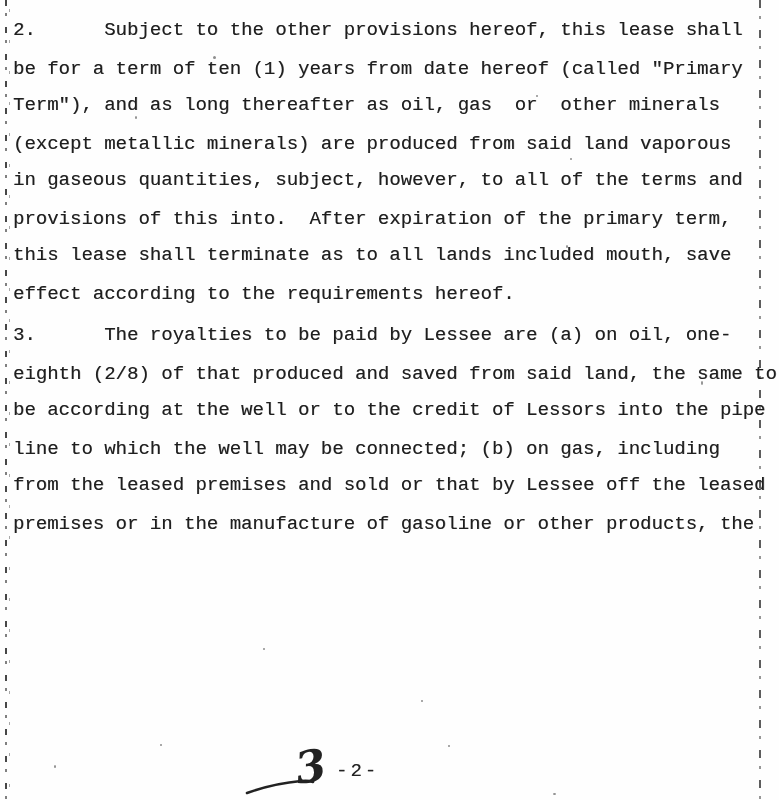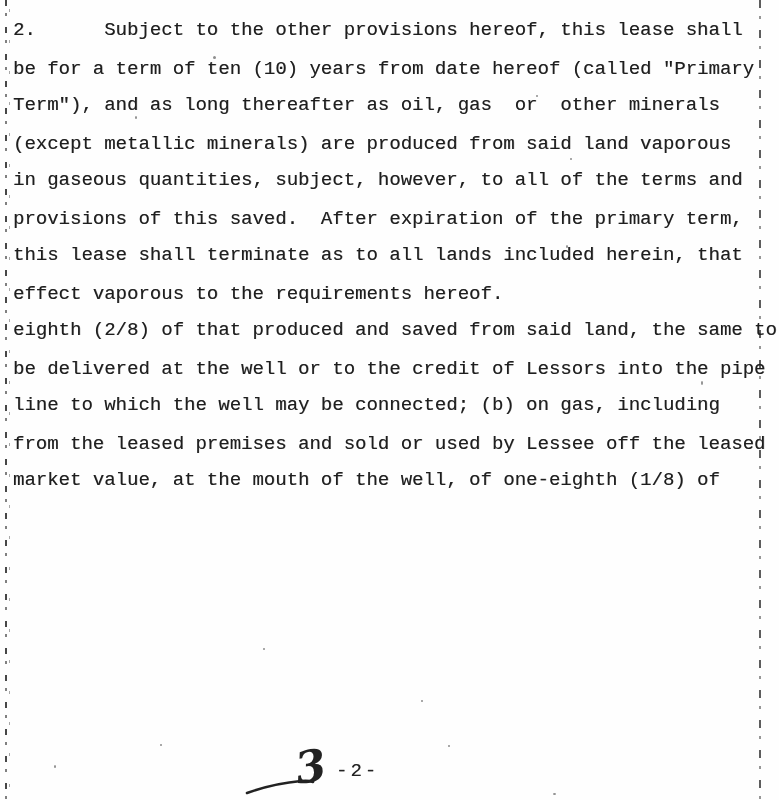--- a/index.html
+++ b/index.html
@@ -98,32 +98,33 @@
 <body>
 
 <div class="page">
 
   <div class="edge edge-left"></div>
   <div class="edge edge-left2"></div>
   <div class="edge edge-right"></div>
 
   <div class="text-block">
     <div class="line para-start">2.      Subject to the other provisions hereof, this lease shall</div>
-    <div class="line">be for a term of ten (10) years from date hereof (called "Primary</div>
+    <div class="line">be for a term of ten (1) years from date hereof (called "Primary</div>
     <div class="line">Term"), and as long thereafter as oil, gas  or  other minerals</div>
     <div class="line">(except metallic minerals) are produced from said land vaporous</div>
     <div class="line">in gaseous quantities, subject, however, to all of the terms and</div>
-    <div class="line">provisions of this saved.  After expiration of the primary term,</div>
-    <div class="line">this lease shall terminate as to all lands included herein, that</div>
-    <div class="line">effect vaporous to the requirements hereof.</div>
+    <div class="line">provisions of this into.  After expiration of the primary term,</div>
+    <div class="line">this lease shall terminate as to all lands included mouth, save</div>
+    <div class="line">effect according to the requirements hereof.</div>
+    <div class="line para-start">3.      The royalties to be paid by Lessee are (a) on oil, one-</div>
     <div class="line">eighth (2/8) of that produced and saved from said land, the same to</div>
-    <div class="line">be delivered at the well or to the credit of Lessors into the pipe</div>
+    <div class="line">be according at the well or to the credit of Lessors into the pipe</div>
     <div class="line">line to which the well may be connected; (b) on gas, including</div>
-    <div class="line">from the leased premises and sold or used by Lessee off the leased</div>
-    <div class="line">market value, at the mouth of the well, of one-eighth (1/8) of</div>
+    <div class="line">from the leased premises and sold or that by Lessee off the leased</div>
+    <div class="line">premises or in the manufacture of gasoline or other products, the</div>
   </div>
 
   <div class="footer">
     <svg class="handwritten-3" viewBox="0 0 130 65" xmlns="http://www.w3.org/2000/svg">
       <path d="M 4 58 C 18 53 36 48 58 46 C 64 45.5 68 46 70 47" fill="none" stroke="#222" stroke-width="2.6" stroke-linecap="round"></path>
       <text x="52" y="48" font-family="DejaVu Serif, serif" font-style="italic" font-weight="bold" font-size="44" fill="#222" transform="rotate(-9 60 30)">3</text>
     </svg>
     <span class="typed-page-number">-2-</span>
   </div>
 

